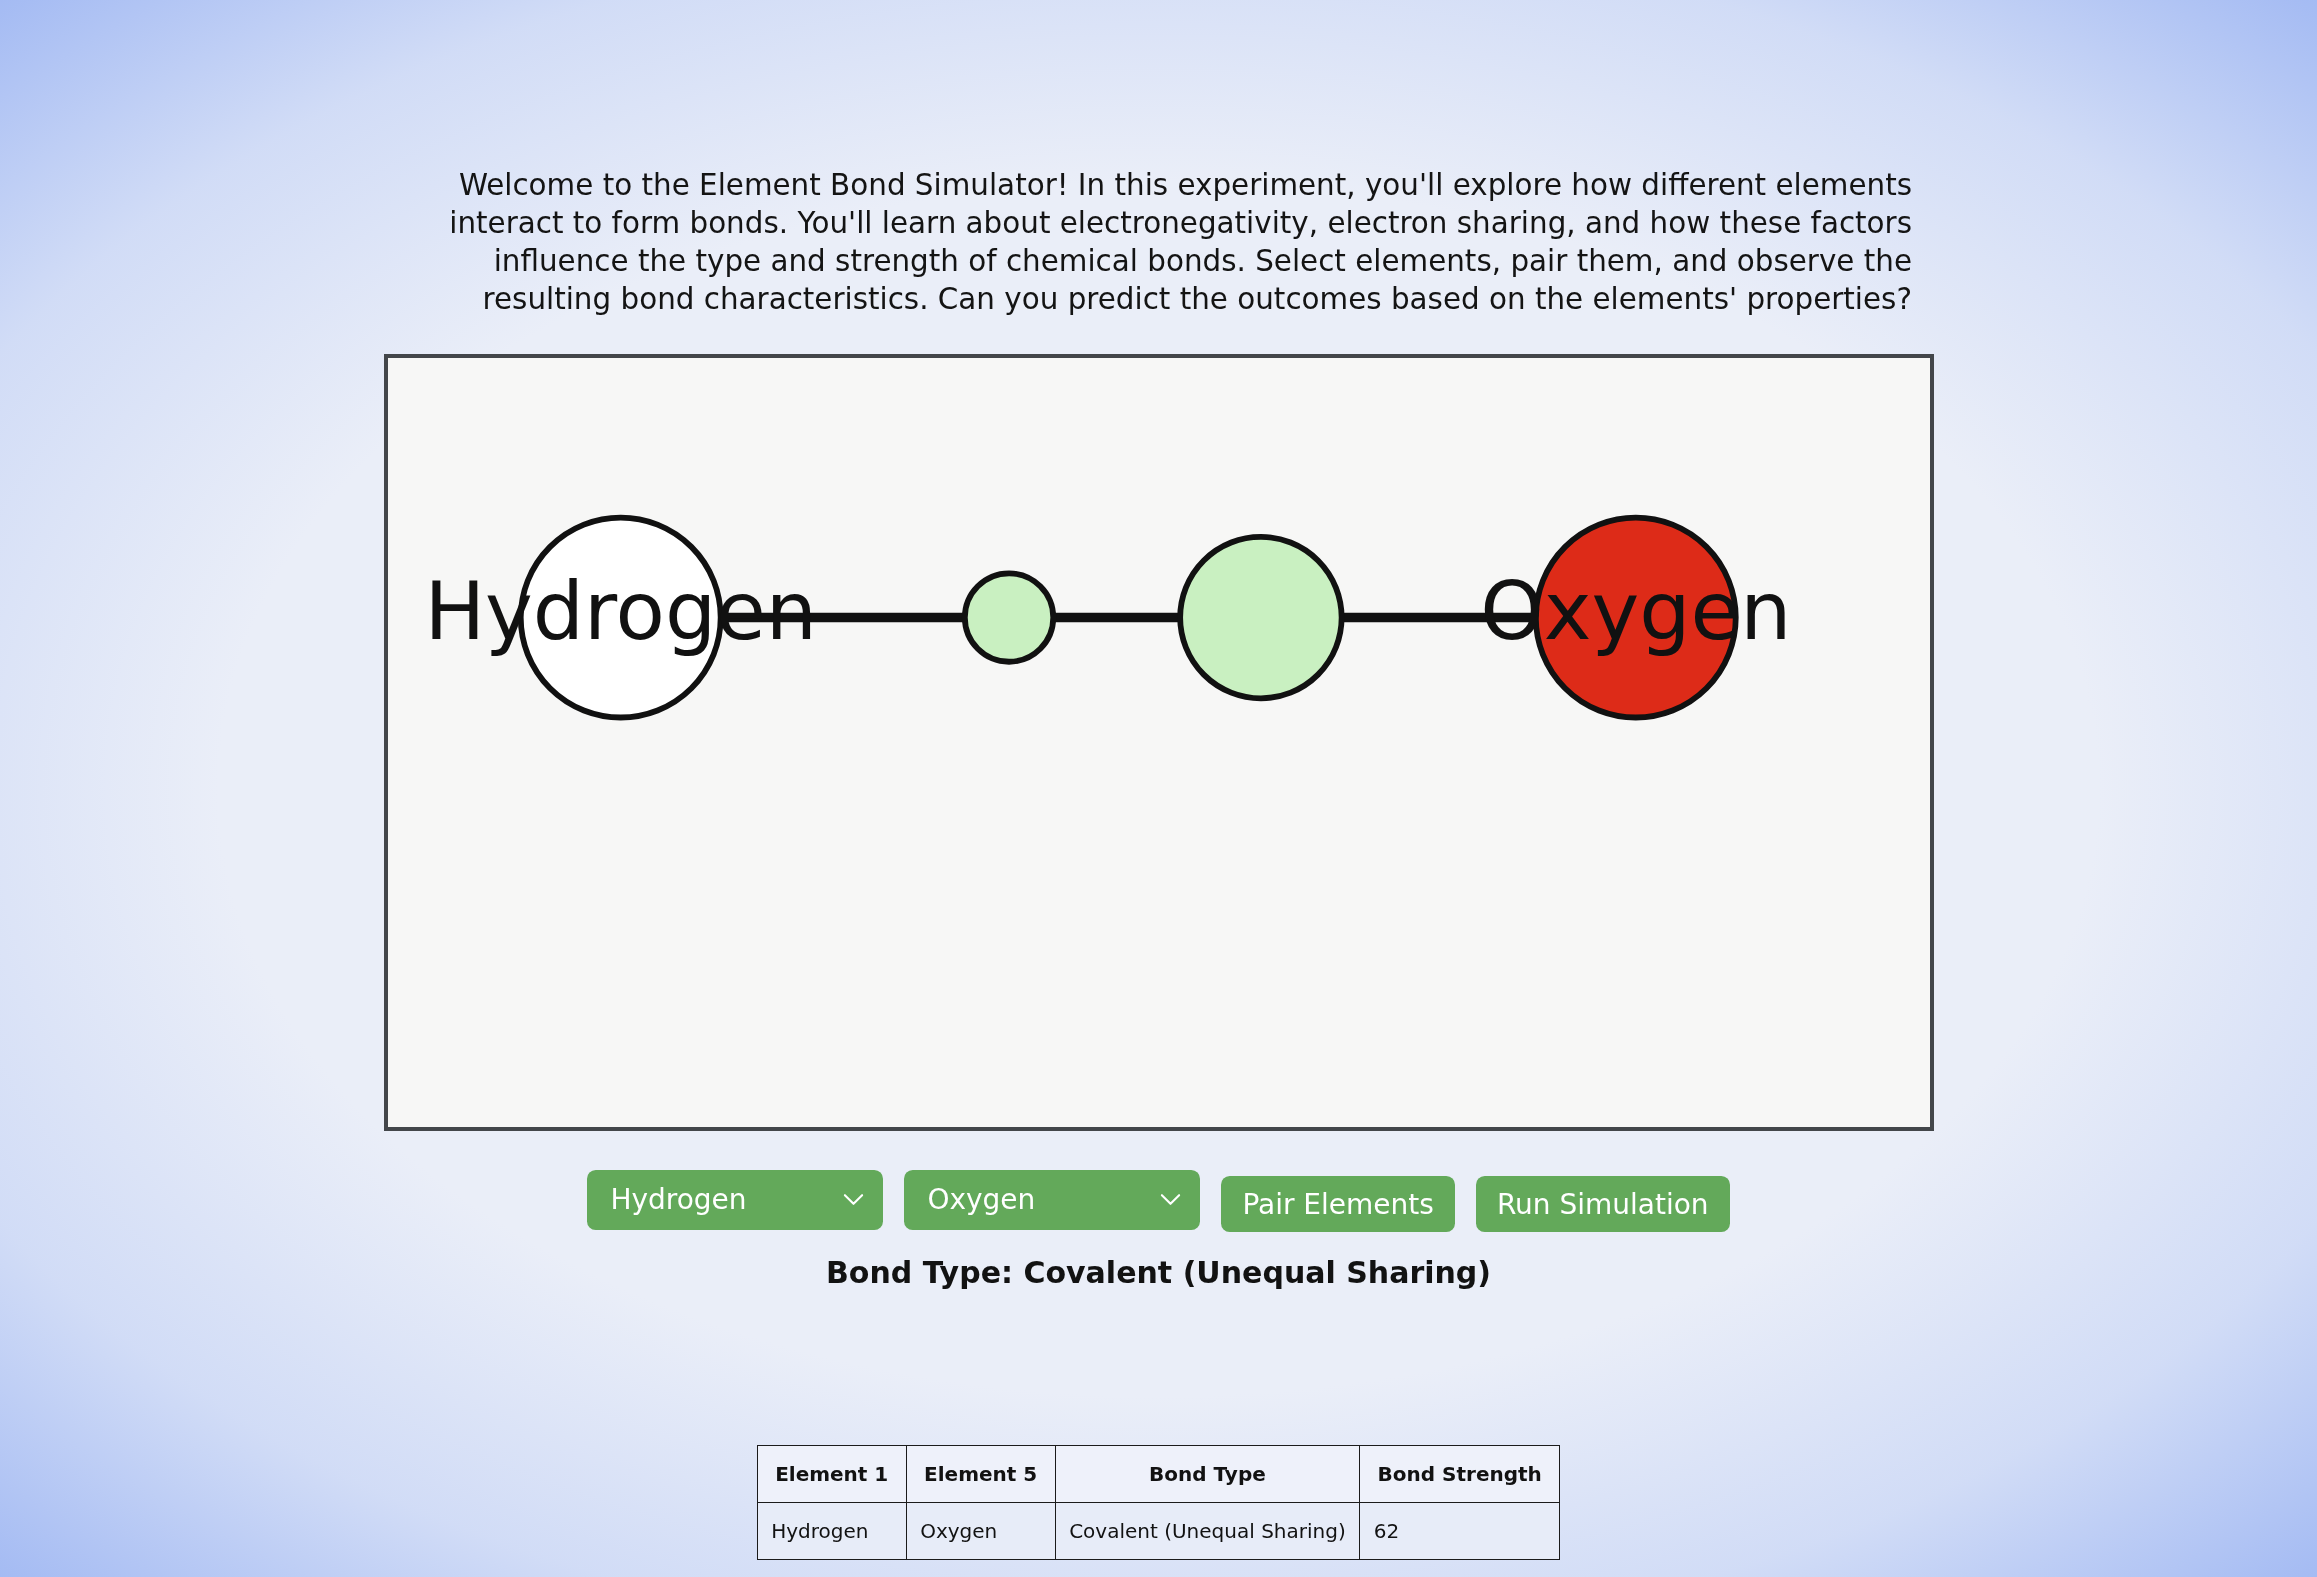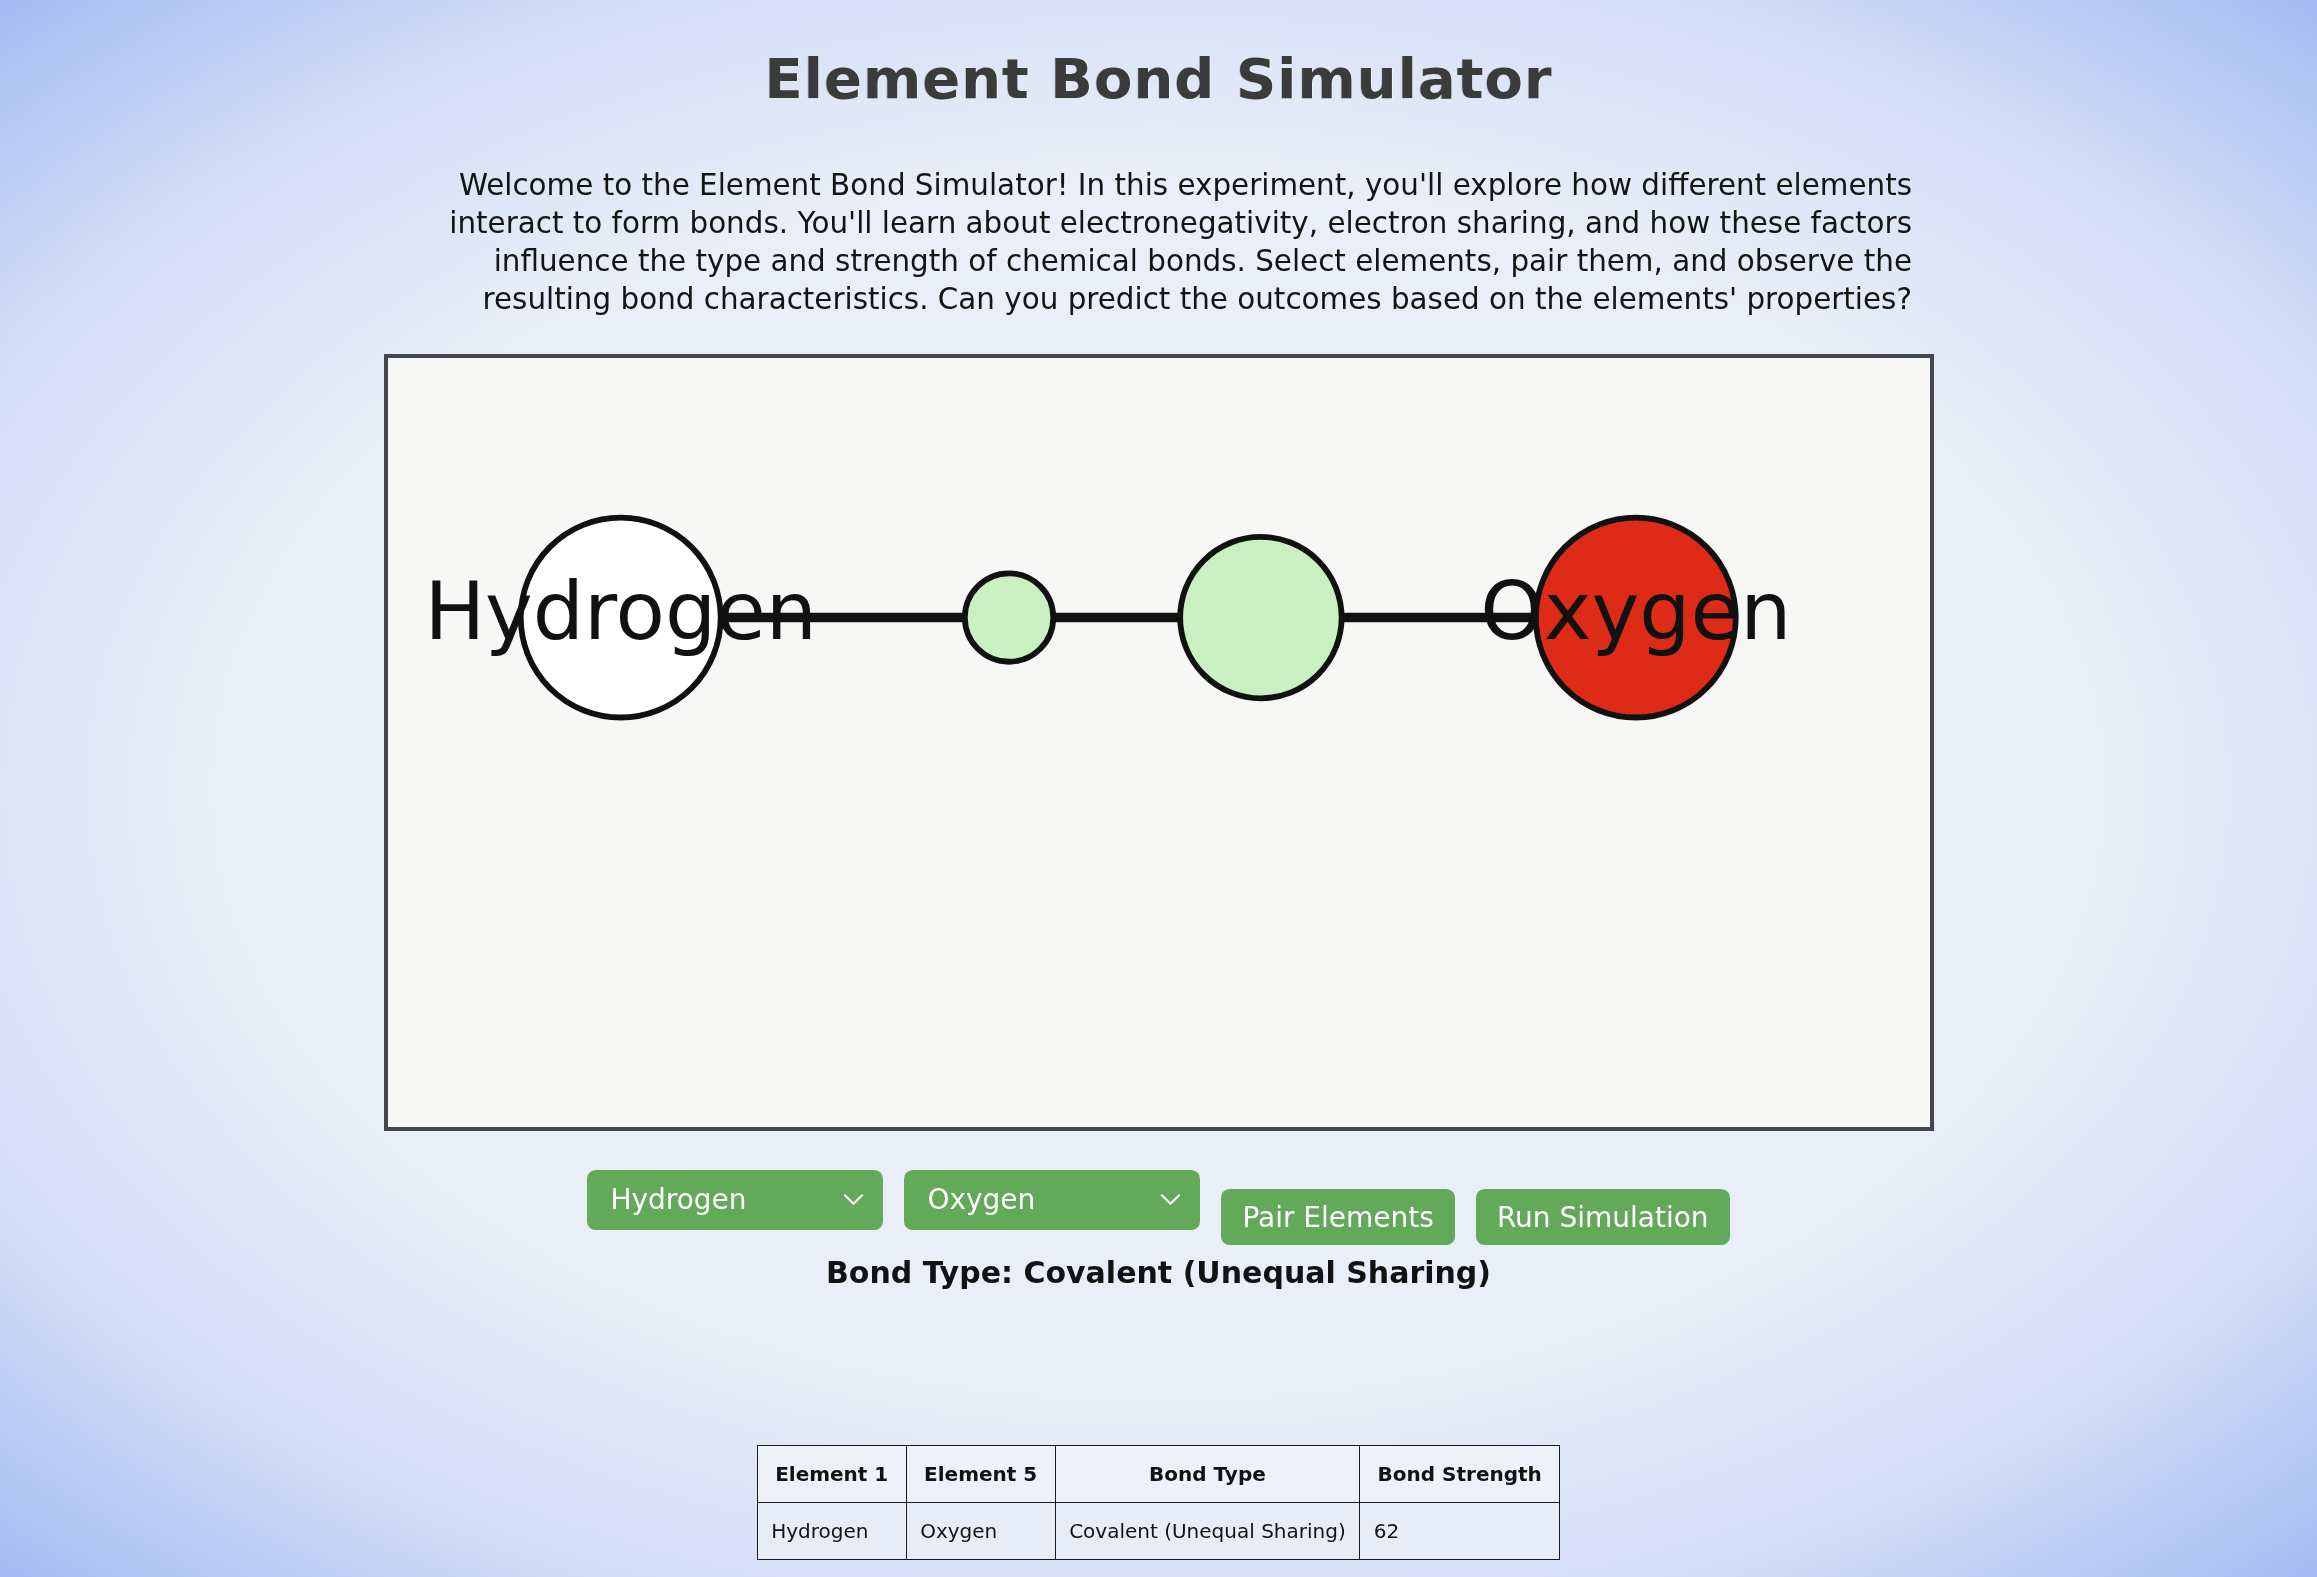--- a/index.html
+++ b/index.html
@@ -127,21 +127,21 @@
     position: absolute;
     right: 19.3px;
     top: 50%;
     transform: translateY(-50%);
     pointer-events: none;
     width: 21px;
     height: 13.5px;
   }
   .btn {
     height: 56px;
-    margin-top: 19px;
+    margin-top: 6px;
     padding: 0 21px;
     background: #63a95a;
     color: #ffffff;
     border: none;
     border-radius: 8.7px;
     font-family: "DejaVu Sans", sans-serif;
     font-size: 28px;
     cursor: pointer;
     white-space: nowrap;
   }
@@ -222,21 +222,20 @@
   table.results td.center {
   }
 </style>
 </head>
 <body>
 
 <div class="vignette"></div>
 
 <div class="page">
 
-  <div class="title">Element Bond Simulator</div>
 
   <div class="description">Welcome to the Element Bond Simulator! In this experiment, you'll explore how different elements interact to form bonds. You'll learn about electronegativity, electron sharing, and how these factors influence the type and strength of chemical bonds. Select elements, pair them, and observe the resulting bond characteristics. Can you predict the outcomes based on the elements' properties?</div>
 
   <div class="canvas-frame">
     <svg class="canvas-svg" viewBox="0 0 800 400" preserveAspectRatio="xMidYMid meet">
 
       <line id="bond-seg" x1="68" y1="135" x2="700" y2="135" stroke="#111111" stroke-width="5"></line>
 
       <g id="nodes-group">
           <circle cx="120" cy="135" r="52" fill="#ffffff" stroke="#111111" stroke-width="3"></circle>

